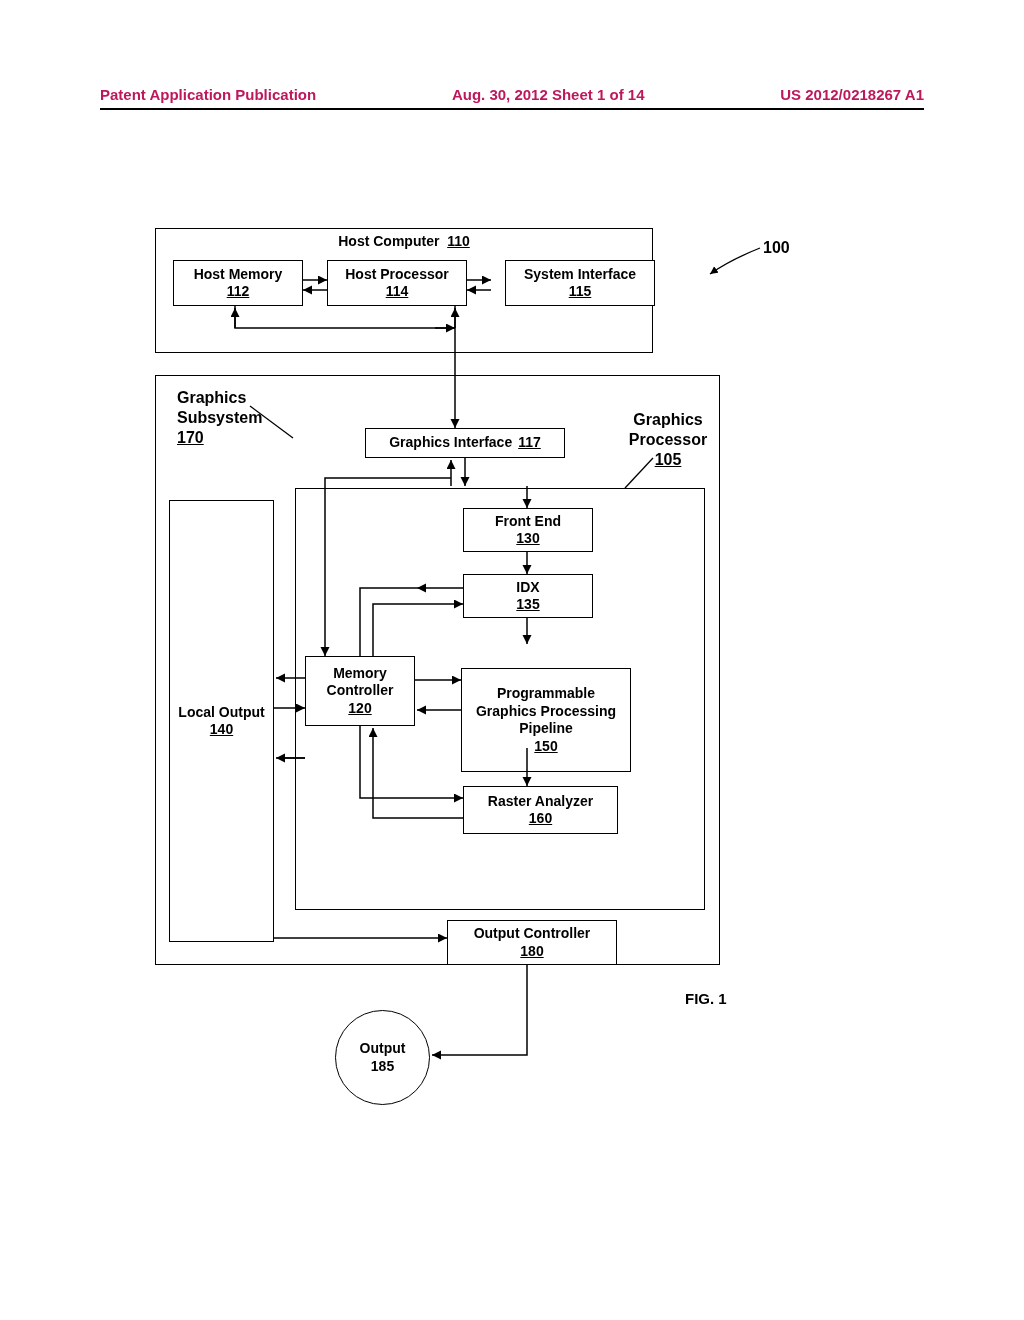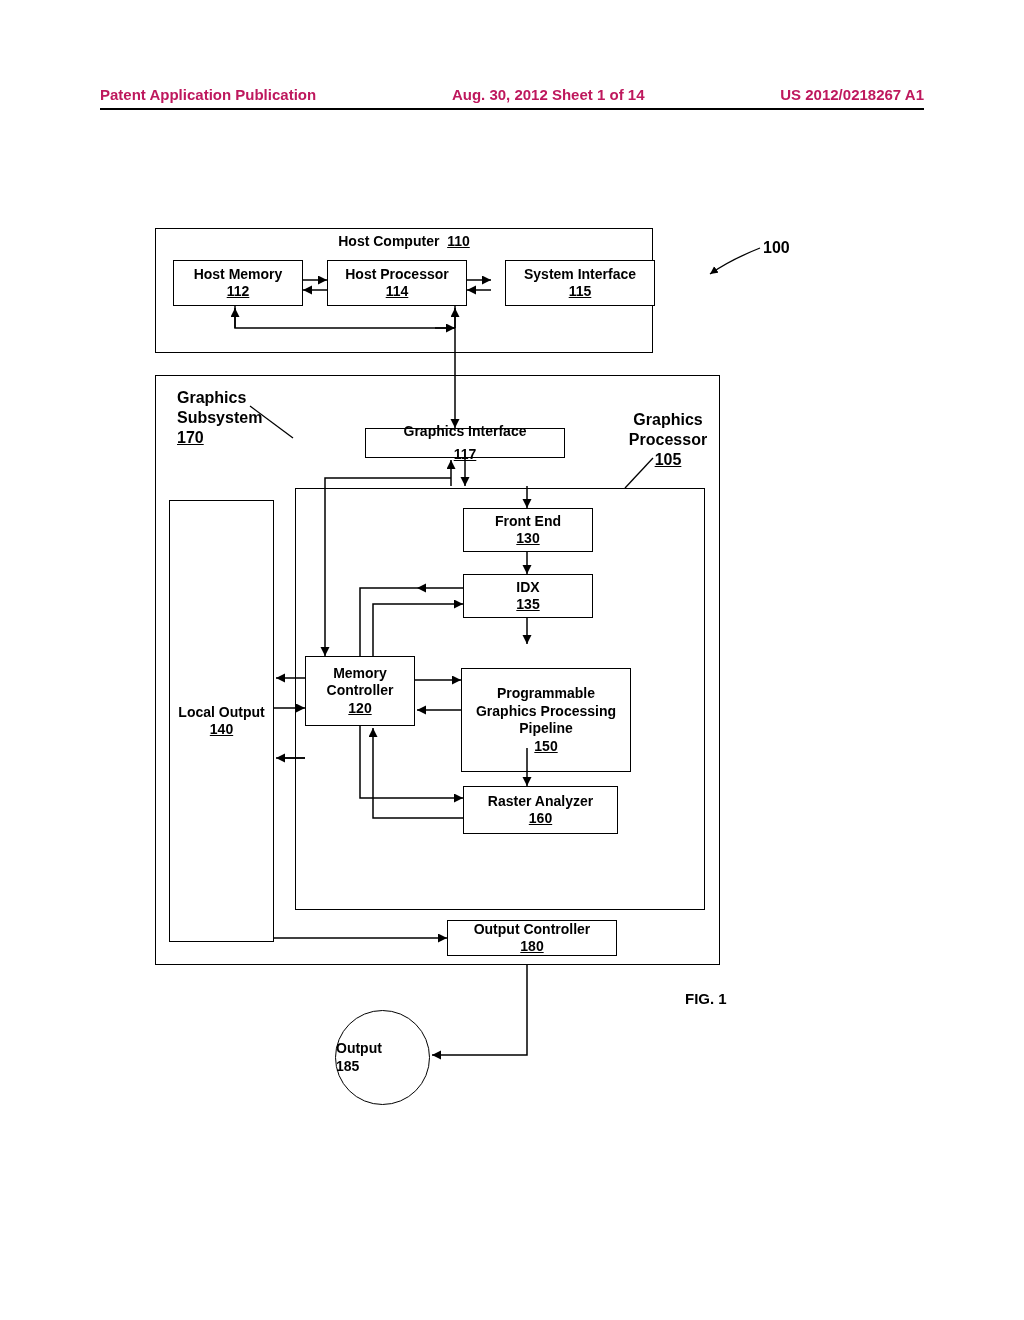--- a/index.html
+++ b/index.html
@@ -55,21 +55,21 @@
     position: absolute;
     border: 1.5px solid #000;
     border-radius: 50%;
     background: #fff;
     text-align: center;
     font-size: 14px;
     font-weight: bold;
     color: #000;
     display: flex;
     flex-direction: column;
-    align-items: flex-start;
+    align-items: center;
     justify-content: center;
     line-height: 1.25;
   }
   .label-free {
     position: absolute;
     font-size: 16px;
     font-weight: bold;
     color: #000;
     text-align: left;
     line-height: 1.25;
@@ -129,21 +129,21 @@
     <span>Graphics Subsystem</span><br>
     <span style="text-decoration:underline;margin-top:46px;">170</span>
   </div>
 
   <div class="box" style="left:140px; top:268px; width:410px; height:422px; justify-content:flex-start; align-items:flex-start;"></div>
   <div class="label-free" style="left:468px; top:190px; width:90px; text-align:center;">
     <span>Graphics Processor</span><br>
     <span style="text-decoration:underline;">105</span>
   </div>
 
-  <div class="box" style="left:210px; top:208px; width:200px; height:30px; flex-direction:column; gap:6px;">
+  <div class="box" style="left:210px; top:208px; width:200px; height:30px; flex-direction:row; gap:6px;">
     <span>Graphics Interface</span>
     <span class="num">117</span>
   </div>
 
   <div class="box" style="left:308px; top:288px; width:130px; height:44px;">
     <span>Front End</span>
     <span class="num">130</span>
   </div>
 
   <div class="box" style="left:308px; top:354px; width:130px; height:44px;">
@@ -164,21 +164,21 @@
   <div class="box" style="left:150px; top:436px; width:110px; height:70px;">
     <span>Memory Controller</span>
     <span class="num">120</span>
   </div>
 
   <div class="box" style="left:14px; top:280px; width:105px; height:442px;">
     <span>Local Output</span>
     <span class="num">140</span>
   </div>
 
-  <div class="box" style="left:292px; top:700px; width:170px; height:36px;">
+  <div class="box" style="left:292px; top:700px; width:170px; height:45px;">
     <span>Output Controller</span>
     <span class="num">180</span>
   </div>
 
   <div class="circle" style="left:180px; top:790px; width:95px; height:95px;">
     <span>Output</span>
     <span class="num">185</span>
   </div>
 
   <div class="fig-label" style="left:530px; top:770px;">FIG. 1</div>

